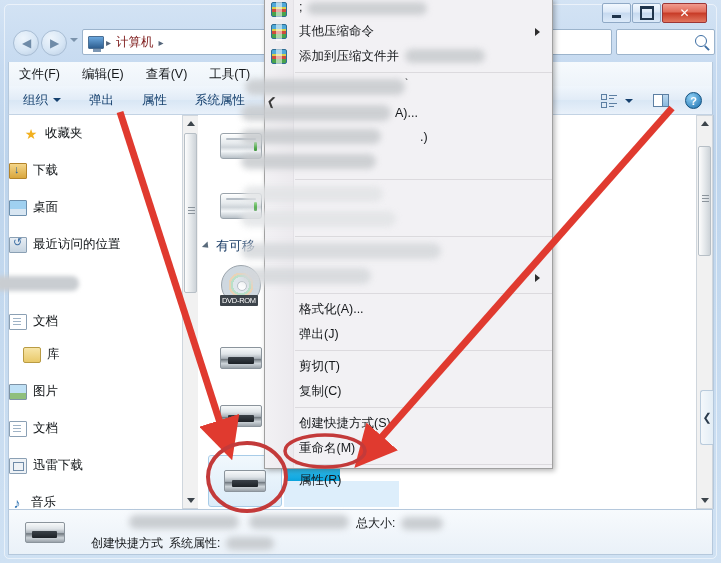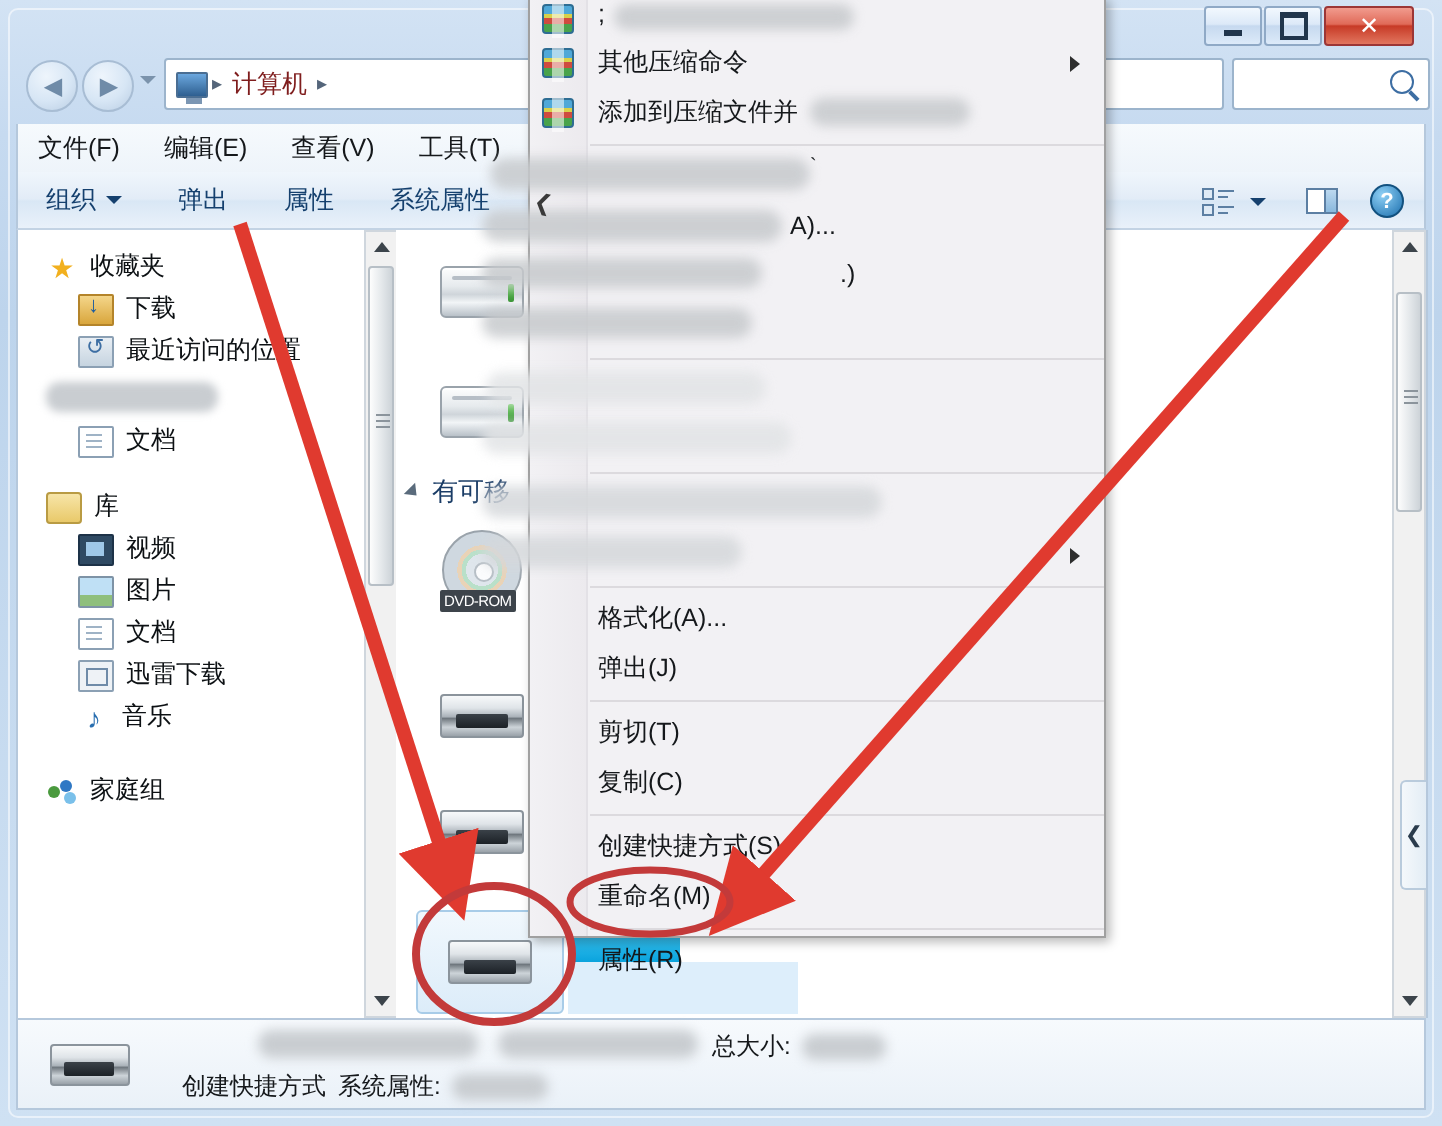--- a/index.html
+++ b/index.html
@@ -114,21 +114,21 @@
   }
 
   
   .pane{position:absolute;top:115px;background:#fff;}
   .navpane{left:8px;width:190px;height:394px;border-left:1px solid #b5c8dc;}
   .listpane{left:198px;width:515px;height:394px;border-right:1px solid #b5c8dc;}
 
   .nav-item{display:flex;align-items:center;height:21px;font-size:12.5px;color:#0d1114;white-space:nowrap;}
   .nav-item .lbl{margin-left:6px;}
   .nav-root{padding-left:14px;font-weight:normal;}
-  .nav-child{padding-left:30px;}
+  .nav-child{margin-top:16px;}
   .nav-gap{height:12px;}
   .redact{display:inline-block;background:#c9cdd1;border-radius:7px;height:12px;}
 
   
   .ic{width:16px;height:14px;position:relative;flex:none;}
   .ic.star{color:#f2b01e;font-size:14px;line-height:14px;text-align:center;}
   .ic.dl{background:linear-gradient(to bottom,#f4d68a,#d9a63c);border:1px solid #b4842a;border-radius:1px;}
   .ic.dl:after{content:"\2193";position:absolute;left:4px;top:-1px;color:#1d5c9e;font-size:11px;font-weight:bold;}
   .ic.desk{background:linear-gradient(to bottom,#9fd0f0 55%,#d8e6f2 55%);border:1px solid #6d90ae;border-radius:1px;}
   .ic.recent{background:linear-gradient(to bottom,#e8eef4,#c6d4e0);border:1px solid #8ba0b4;border-radius:1px;}
@@ -335,40 +335,40 @@
 
     <div class="nav-item nav-root">
       <span class="ic star">★</span>
       <span class="lbl">收藏夹</span>
     </div>
     <div class="nav-item nav-child">
       <span class="ic dl"></span>
       <span class="lbl">下载</span>
     </div>
     <div class="nav-item nav-child">
+      <span class="ic desk"></span>
+      <span class="lbl">桌面</span>
+    </div>
+    <div class="nav-item nav-child">
       <span class="ic recent"></span>
       <span class="lbl">最近访问的位置</span>
     </div>
     <div class="nav-item nav-child" style="height:24px;">
       <span class="redact" style="width:86px;height:15px;margin-left:-16px;filter:blur(2px);"></span>
     </div>
     <div class="nav-item nav-child">
       <span class="ic doc"></span>
       <span class="lbl">文档</span>
     </div>
 
     <div class="nav-gap"></div>
 
     <div class="nav-item nav-root">
       <span class="ic lib"></span>
       <span class="lbl">库</span>
-    </div>
-    <div class="nav-item nav-child">
-      <span class="ic video"></span>
-      <span class="lbl">视频</span>
     </div>
     <div class="nav-item nav-child">
       <span class="ic pic"></span>
       <span class="lbl">图片</span>
     </div>
     <div class="nav-item nav-child">
       <span class="ic doc"></span>
       <span class="lbl">文档</span>
     </div>
     <div class="nav-item nav-child">

